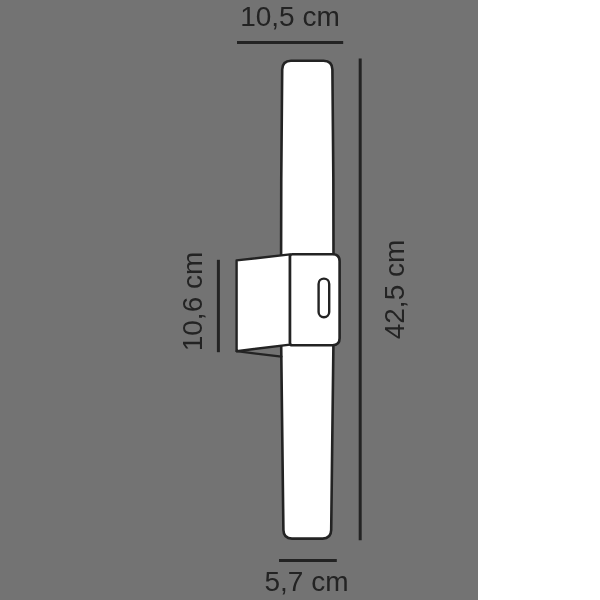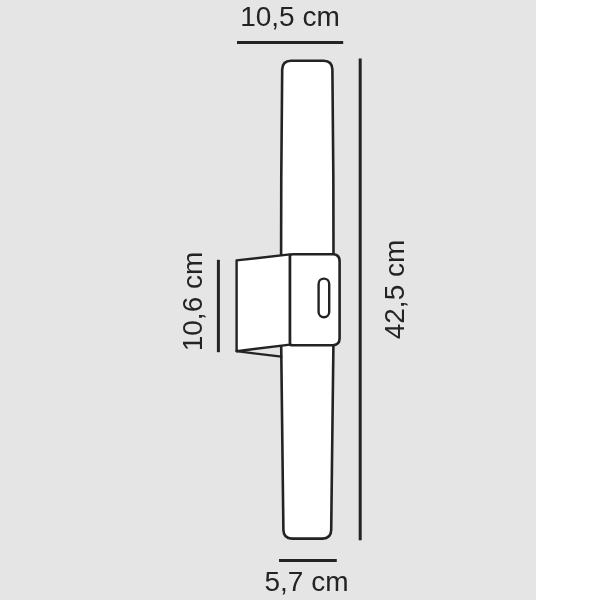--- a/index.html
+++ b/index.html
@@ -2,23 +2,23 @@
 <html><head>
 <meta charset="utf-8">
 <style>
   html, body {
     margin: 0;
     padding: 0;
     background: #ffffff;
   }
   .canvas {
     position: relative;
-    width: 536px;
+    width: 478px;
     height: 600px;
-    background: #e5e5e5;
+    background: #737373;
     overflow: hidden;
   }
   svg {
     display: block;
   }
   text {
     font-family: "Liberation Sans", "DejaVu Sans", sans-serif;
     font-size: 28px;
   }
 </style>

